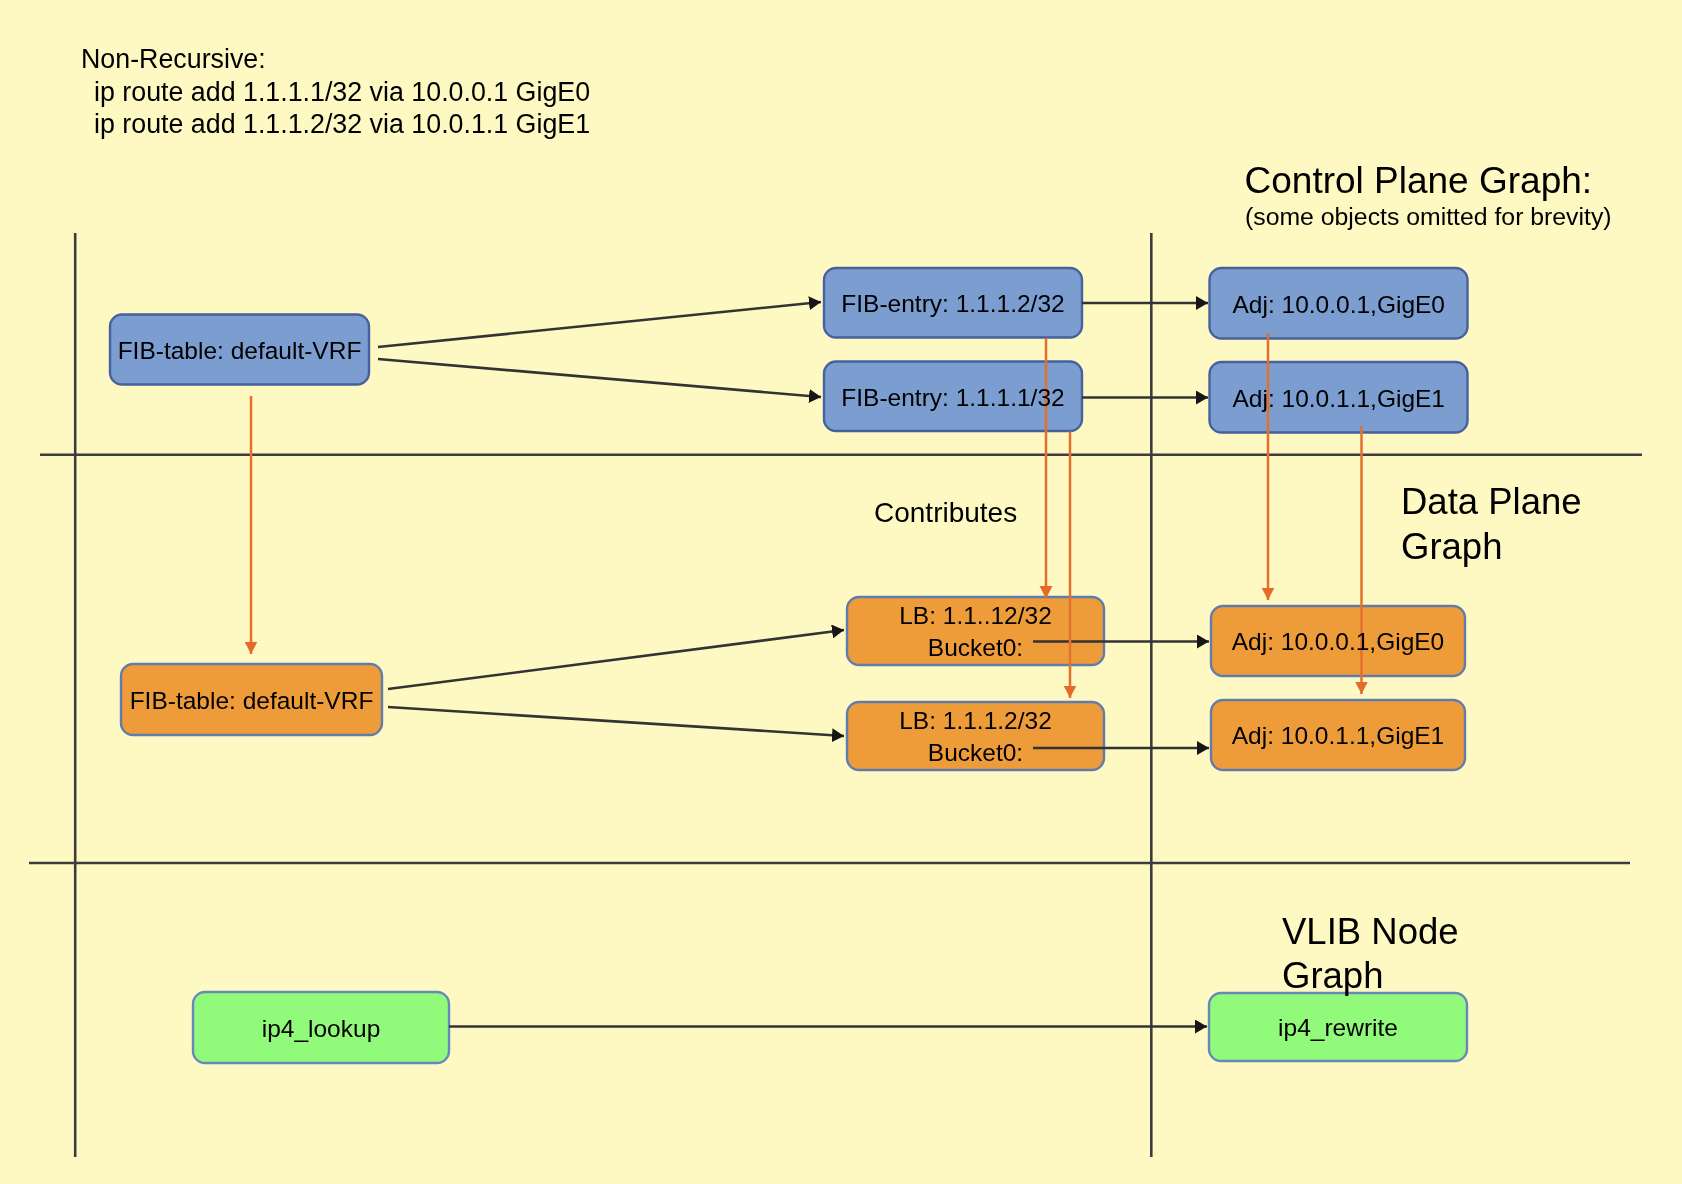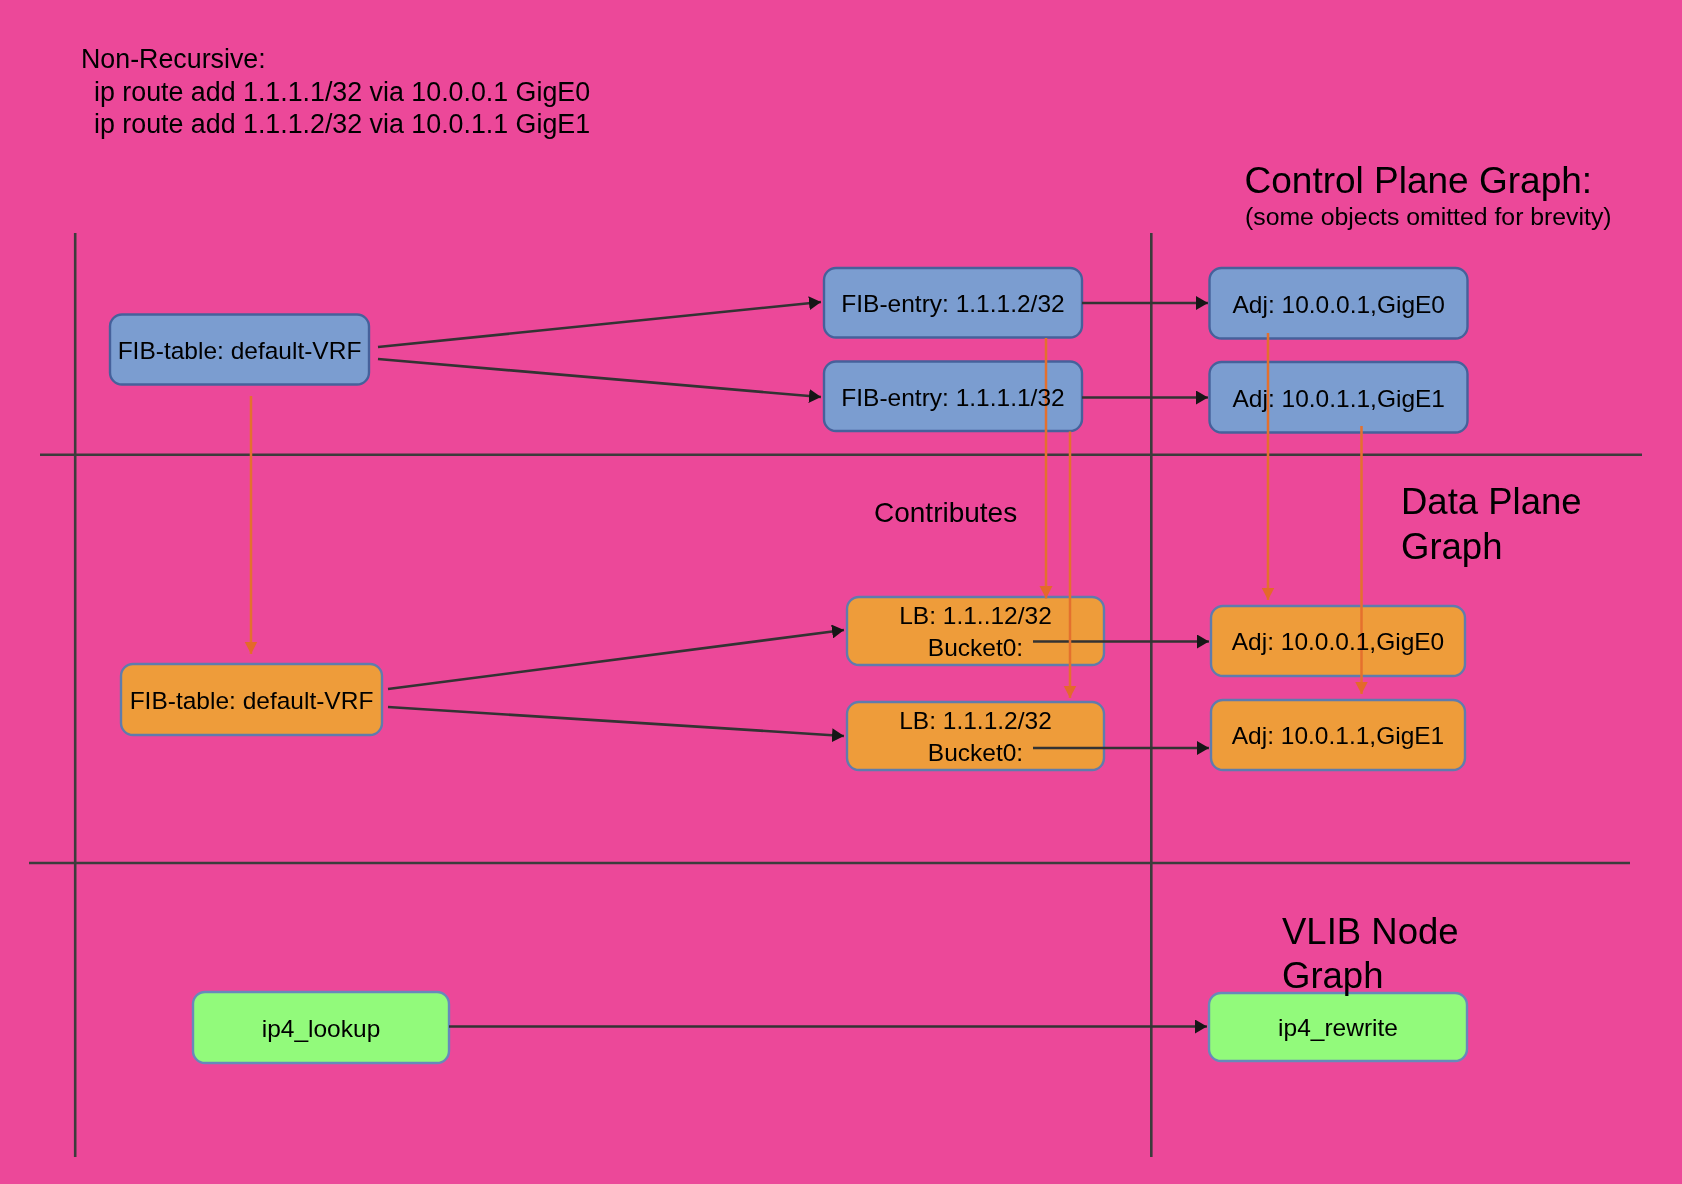--- a/index.html
+++ b/index.html
@@ -1,16 +1,16 @@
 <!DOCTYPE html>
 <html><head>
 <meta charset="utf-8">
 <style>
   html,body{margin:0;padding:0;background:#ffffff;}
-  .page{position:relative;width:1682px;height:1184px;overflow:hidden;background:#ec4899;}
+  .page{position:relative;width:1682px;height:1184px;overflow:hidden;background:#fef9c3;}
   svg{display:block;}
   text{font-family:"Liberation Sans",sans-serif;fill:#000000;}
 </style>
 </head>
 <body>
 <div class="page">
 <svg width="1682" height="1184" viewBox="0 0 1682 1184" xmlns="http://www.w3.org/2000/svg">
   <defs>
     <marker id="ab" markerUnits="userSpaceOnUse" markerWidth="14" markerHeight="14" refX="12" refY="7" orient="auto">
       <path d="M0,0 L12,7 L0,14 Z" fill="#161616"></path>

